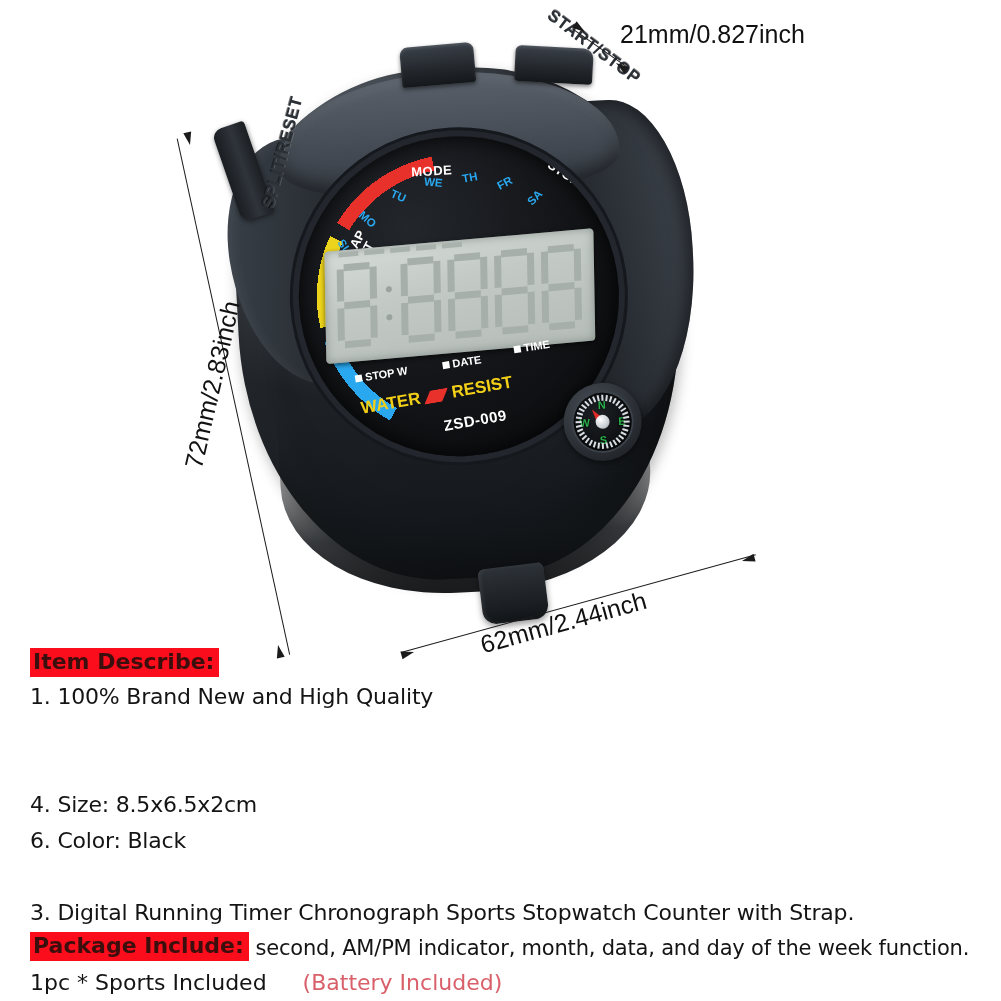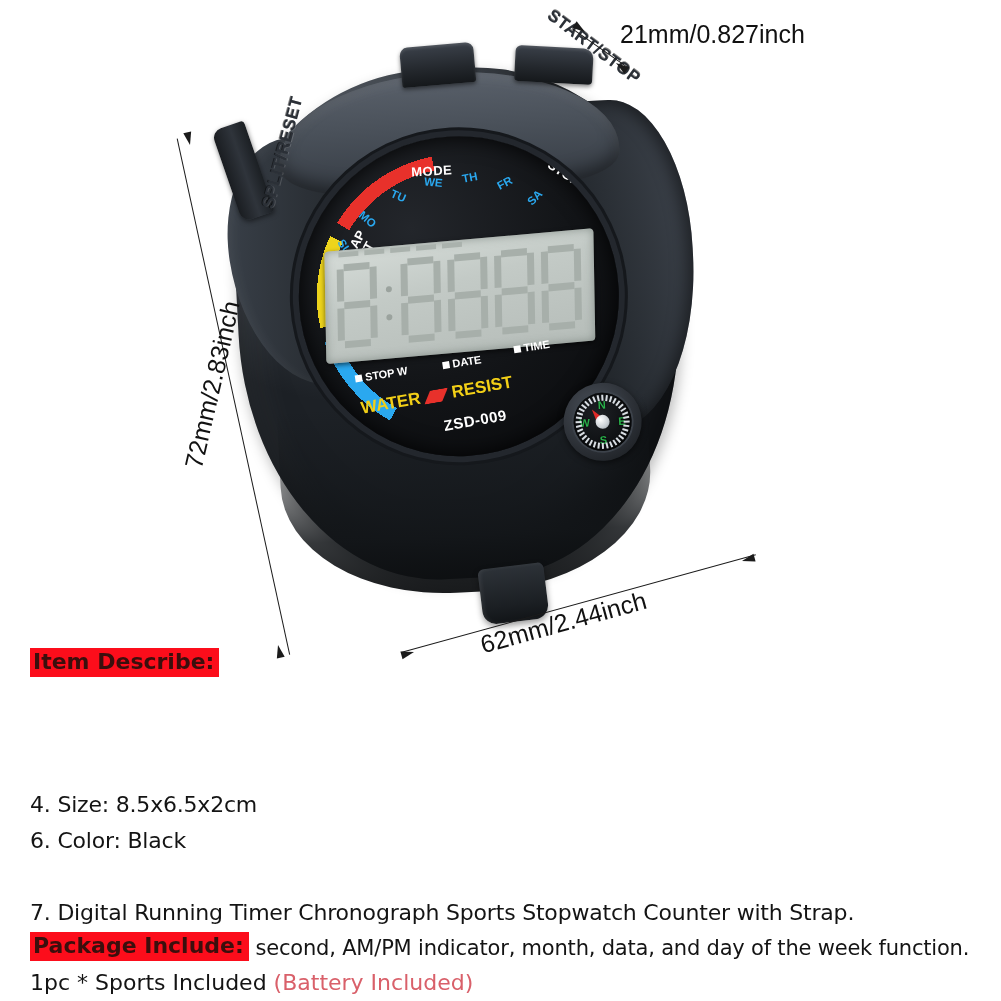--- a/index.html
+++ b/index.html
@@ -373,21 +373,21 @@
   }
   .pkg-line {
     position: absolute;
     left: 30px;
     top: 330px;
     font-size: 22px;
     color: #141414;
     font-family: "DejaVu Sans", sans-serif;
     white-space: nowrap;
   }
-  .battery-note { color: #d9606a; }
+  .battery-note { color: #d9606a; margin-left: 29px; }
 </style>
 </head>
 <body>
 
 <div id="product-photo">
 
   <div class="watch-wrap">
 
     <div class="body-outer"></div>
     <div class="facet-left"></div>
@@ -571,23 +571,24 @@
   <div class="arrow-head" style="left:414px; top:648px; transform: rotate(164.6deg);"></div>
   <div class="arrow-head" style="left:742px; top:557px; transform: rotate(-15.4deg);"></div>
   <div class="dim-text" style="left:478px; top:608px; transform: rotate(-15.4deg);">62mm/2.44inch</div>
 
 </div>
 
 <div id="description">
 
   <div class="hl-heading" id="head-item">Item Describe:</div>
 
+  <div class="desc-line" style="top:44px;">1. 100% Brand New and High Quality</div>
   <div class="desc-line" style="top:152px;">4. Size: 8.5x6.5x2cm</div>
   <div class="desc-line" style="top:188px;">6. Color: Black</div>
-  <div class="desc-line" style="top:260px;">7. Digital Running Timer Chronograph Sports Stopwatch Counter with Strap.</div>
+  <div class="desc-line" style="top:260px;">3. Digital Running Timer Chronograph Sports Stopwatch Counter with Strap.</div>
   <div class="desc-line" style="top:296px; font-size:21px;">8. With hour, minute, second, AM/PM indicator, month, data, and day of the week function.</div>
 
   <div class="hl-heading" id="head-package" style="top:292px;">Package Include:</div>
 
   <div class="pkg-line">
     <span>1pc * Sports Included</span>
     <span class="battery-note">(Battery Included)</span>
   </div>
 
 </div>

